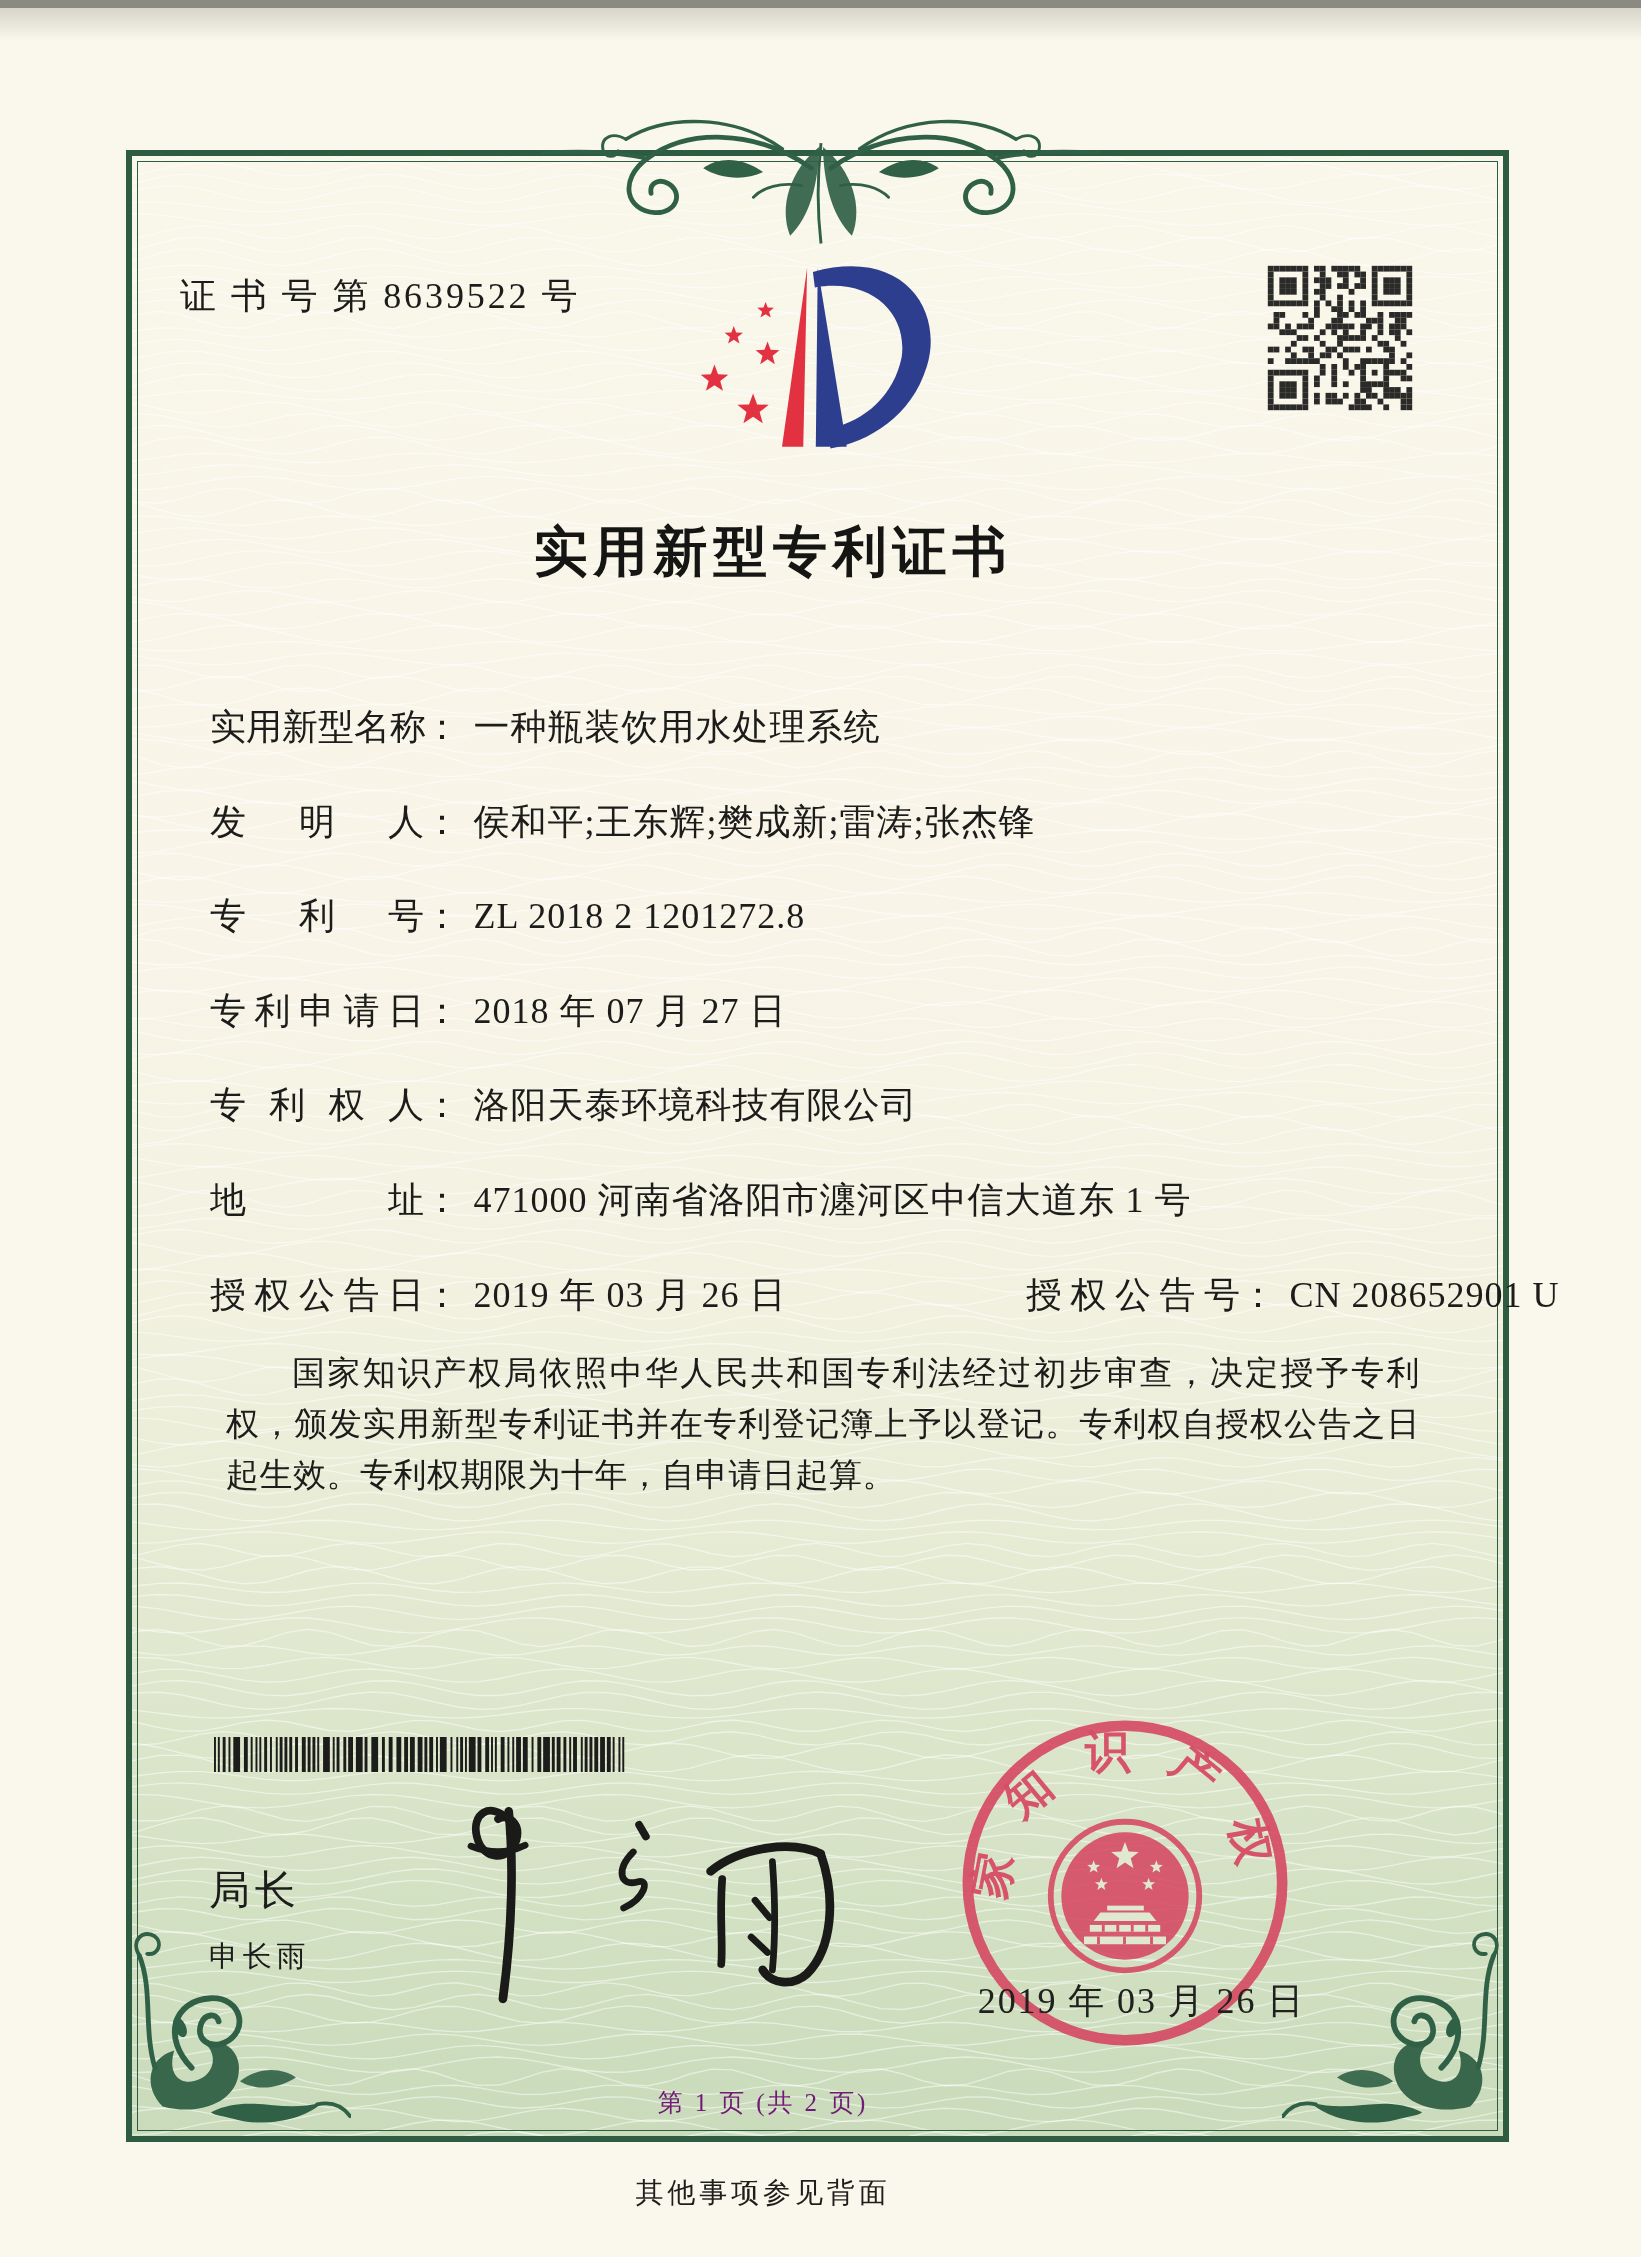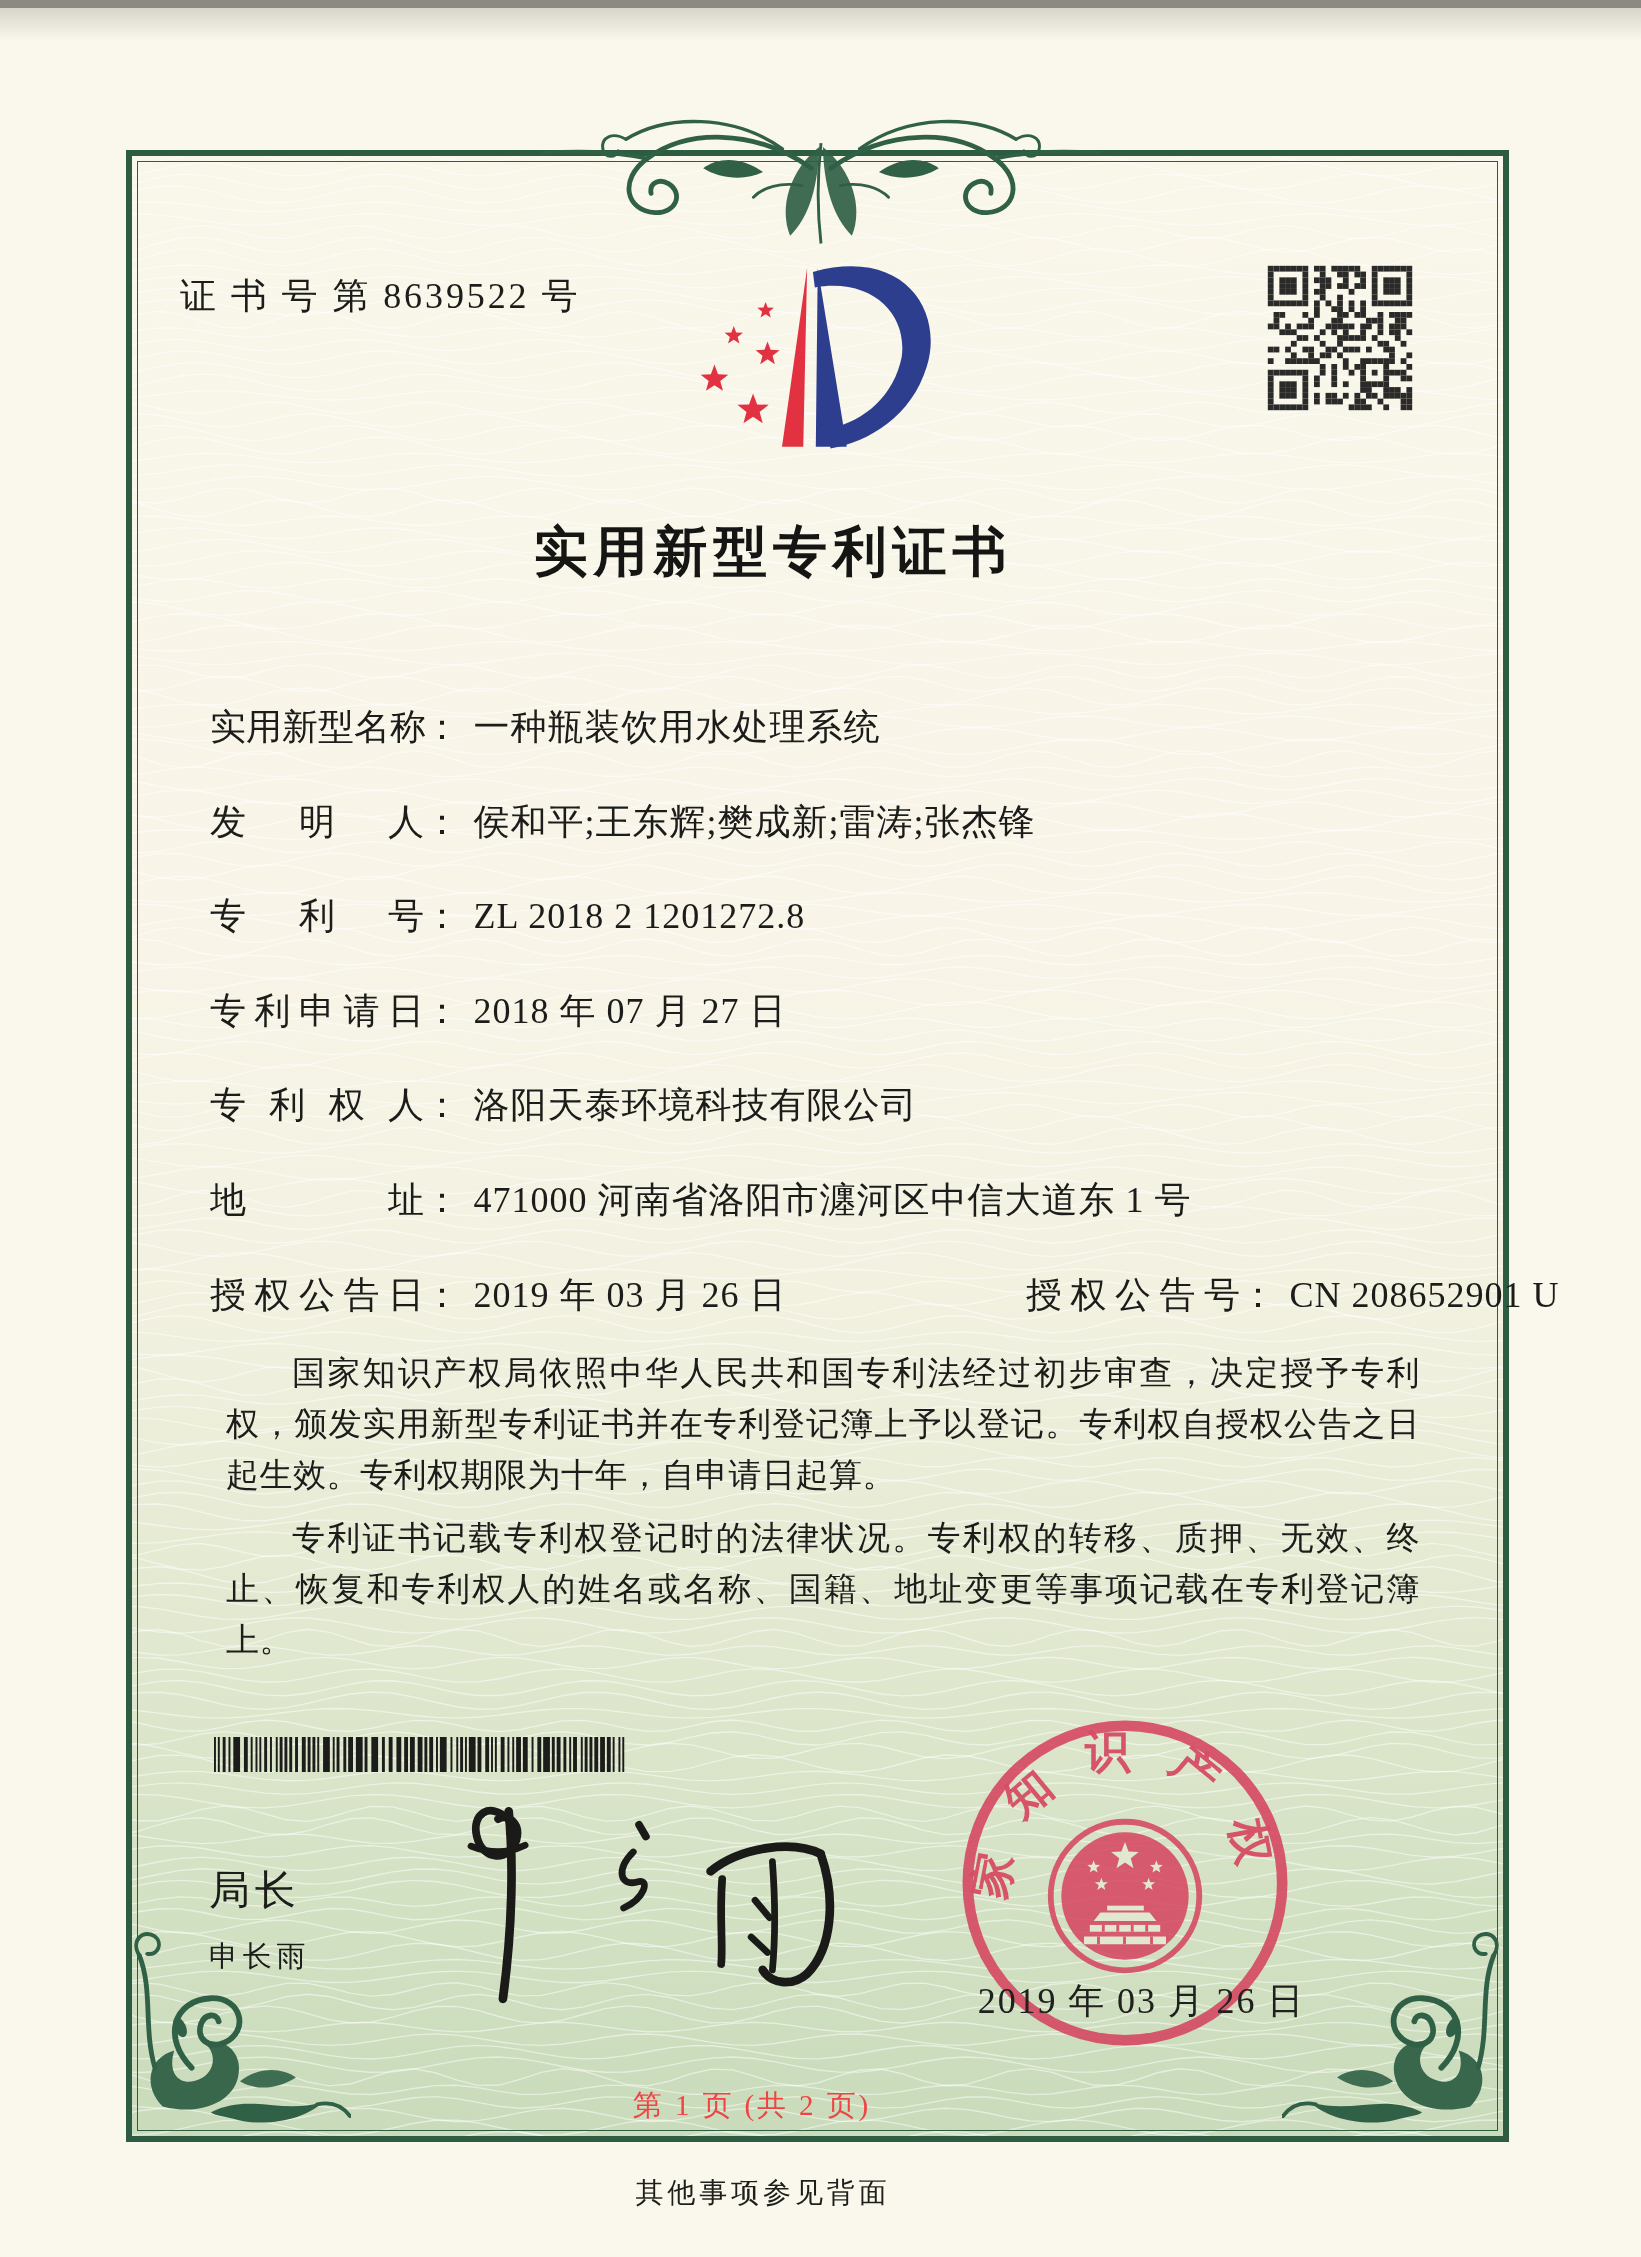--- a/index.html
+++ b/index.html
@@ -59,22 +59,22 @@
   .barcode{position:absolute;left:214px;top:1737px;width:417px;height:35px;}
 
   .juzhang{position:absolute;left:209px;top:1863px;font-size:41px;letter-spacing:4.8px;}
   .sig-name{position:absolute;left:209px;top:1937px;font-size:29px;letter-spacing:4.8px;}
   .signature{position:absolute;left:415px;top:1792px;width:454px;height:232px;z-index:12;}
 
   .seal{position:absolute;left:949px;top:1707px;width:352px;height:352px;z-index:12;opacity:.93;}
   .seal-date{position:absolute;left:975px;top:1977px;width:333px;text-align:center;
     font-size:36px;color:#20201e;z-index:13;letter-spacing:1.9px;}
 
-  .page-footer{position:absolute;left:76px;top:2086px;width:1352px;text-align:center;
-    font-size:29px;letter-spacing:2.9px;color:#ef4444;}
+  .page-footer{position:absolute;left:87px;top:2086px;width:1352px;text-align:center;
+    font-size:25px;letter-spacing:2.9px;color:#701a75;}
   .back-note{position:absolute;left:87px;top:2174px;width:1352px;text-align:center;
     font-size:28px;letter-spacing:3.9px;color:#1e1e1a;}
 
   .orn{position:absolute;z-index:6;}
   .orn-top{left:541px;top:89px;width:560px;height:169px;}
   .orn-bl{left:124px;top:1921px;width:227px;height:224px;}
   .orn-br{left:1282px;top:1921px;width:227px;height:224px;transform:scaleX(-1);}
 </style>
 </head>
 <body>
@@ -676,21 +676,20 @@
           <span>授</span>
           <span>权</span>
           <span>公</span>
           <span>告</span>
           <span>号</span>
         </span><span class="f-colon">：</span><span class="f-value">CN 208652901 U</span></span>
   </div>
 
   <div class="paragraphs">
     <p>国家知识产权局依照中华人民共和国专利法经过初步审查，决定授予专利权，颁发实用新型专利证书并在专利登记簿上予以登记。专利权自授权公告之日起生效。专利权期限为十年，自申请日起算。</p>
-    <p>专利证书记载专利权登记时的法律状况。专利权的转移、质押、无效、终止、恢复和专利权人的姓名或名称、国籍、地址变更等事项记载在专利登记簿上。</p>
   </div>
 
   <svg class="barcode" id="barcode-svg" viewBox="0 0 432 36" preserveAspectRatio="none" xmlns="http://www.w3.org/2000/svg">
       <rect x="0" y="0" width="2" height="36" fill="#1c1c1a"></rect>
       <rect x="4" y="0" width="2" height="36" fill="#1c1c1a"></rect>
       <rect x="9" y="0" width="3" height="36" fill="#1c1c1a"></rect>
       <rect x="15" y="0" width="2" height="36" fill="#1c1c1a"></rect>
       <rect x="20" y="0" width="7" height="36" fill="#1c1c1a"></rect>
       <rect x="31" y="0" width="4" height="36" fill="#1c1c1a"></rect>
       <rect x="38" y="0" width="2" height="36" fill="#1c1c1a"></rect>

